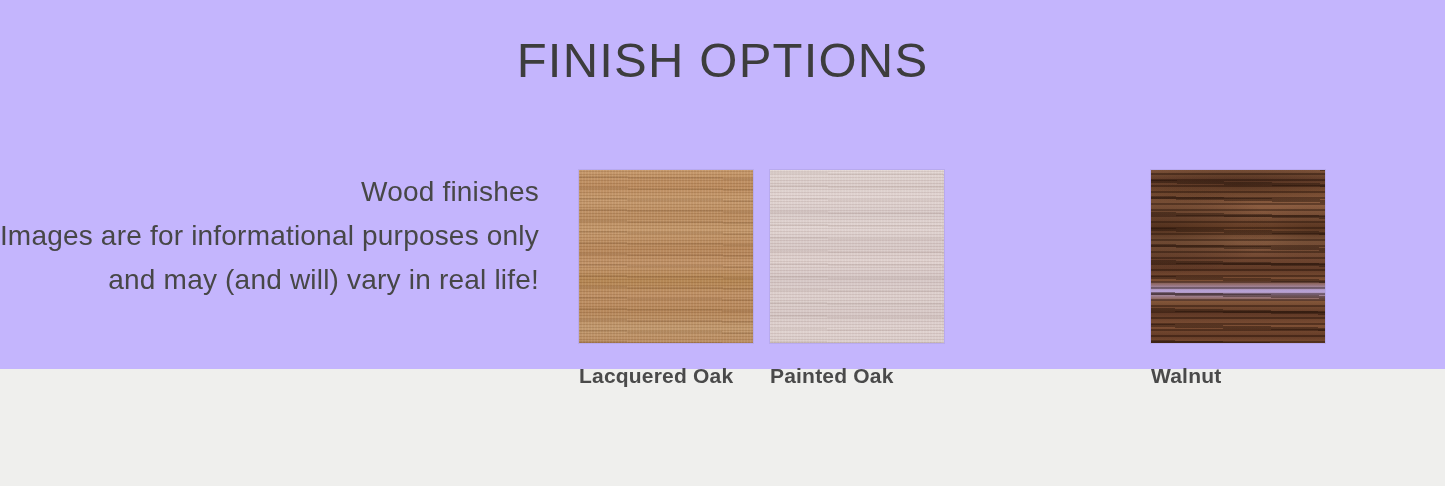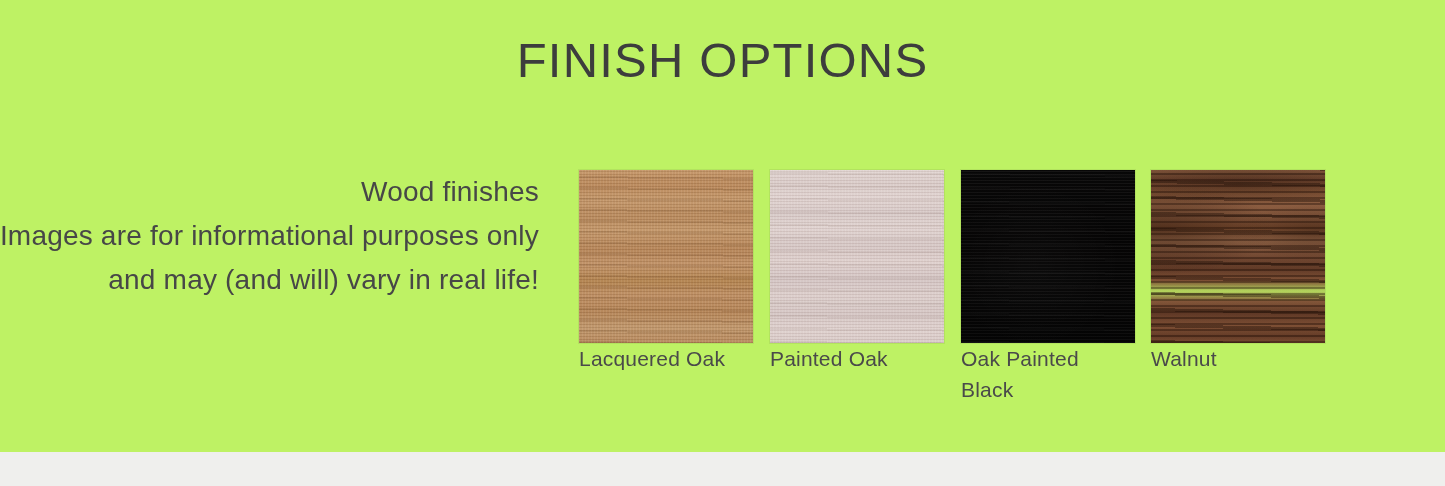--- a/index.html
+++ b/index.html
@@ -12,22 +12,22 @@
     height: 486px;
     background: #efefed;
     font-family: "Liberation Sans", sans-serif;
     overflow: hidden;
     position: relative;
   }
 
   #page {
     position: relative;
     width: 1445px;
-    height: 452px;
-    background: #bef264;
+    height: 369px;
+    background: #c4b5fd;
   }
 
   
   .page-title {
     position: absolute;
     left: 0;
     top: 36px;
     width: 1445px;
     text-align: center;
     font-family: "Liberation Sans", sans-serif;
@@ -203,22 +203,23 @@
       rgba(0,0,0,0) 16px);
   }
   .chip-walnut .grain3 {
     background:
       radial-gradient(ellipse 150px 62px at 6% 34%, rgba(40,20,10,0.40) 0%, rgba(40,20,10,0.18) 46%, rgba(0,0,0,0) 74%),
       radial-gradient(ellipse 120px 40px at 95% 36%, rgba(40,20,10,0.34) 0%, rgba(0,0,0,0) 70%),
       radial-gradient(ellipse 170px 30px at 50% 8%, rgba(30,14,6,0.26) 0%, rgba(0,0,0,0) 72%);
   }
 
   .swatch-label {
+    margin-top: 17px;
     font-size: 21px;
-    font-weight: 400;
+    font-weight: 700;
     color: #4a4a4a;
     line-height: 31px;
     letter-spacing: 0.2px;
   }
 </style>
 </head>
 <body>
 
 <div id="page">
 
@@ -243,28 +244,20 @@
 
     <div class="swatch-item i1">
       <div class="swatch-chip chip-bleached-oak">
         <div class="grain"></div>
         <div class="grain2"></div>
         <div class="grain3"></div>
       </div>
       <div class="swatch-label">Painted Oak</div>
     </div>
 
-    <div class="swatch-item i2">
-      <div class="swatch-chip chip-oak-painted-black">
-        <div class="grain"></div>
-        <div class="grain2"></div>
-        <div class="grain3"></div>
-      </div>
-      <div class="swatch-label">Oak Painted Black</div>
-    </div>
 
     <div class="swatch-item i3">
       <div class="swatch-chip chip-walnut">
         <div class="grain"></div>
         <div class="grain2"></div>
         <div class="grain3"></div>
       </div>
       <div class="swatch-label">Walnut</div>
     </div>
 

